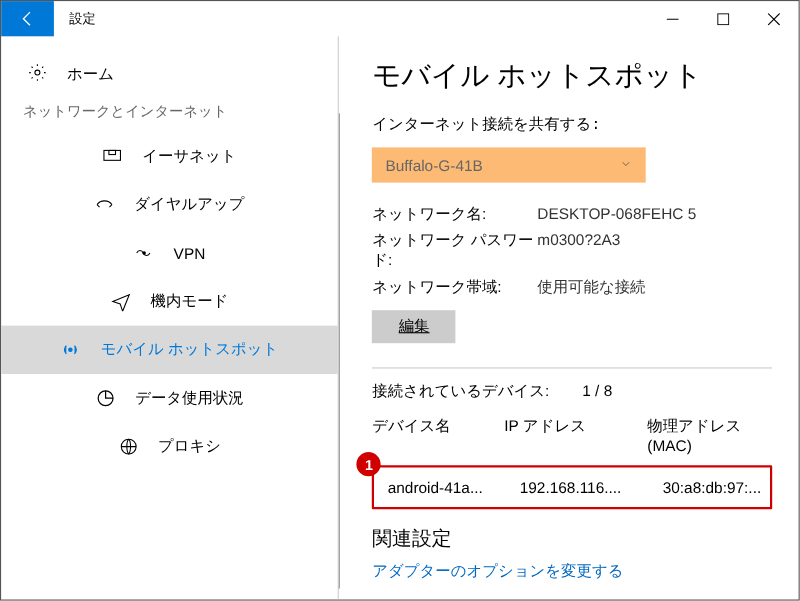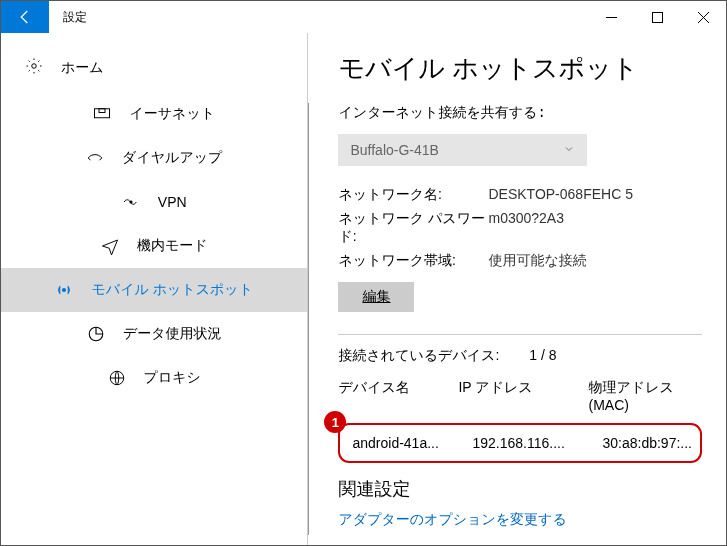--- a/index.html
+++ b/index.html
@@ -20,30 +20,30 @@
   .search-box .icon { width: 36px; display:flex; align-items:center; justify-content:center;}
   .category { color: #666; font-size: 13px; padding: 0 20px 10px 20px; }
   .nav-item { display: flex; align-items: center; gap: 18px; height: 44px; padding: 0 24px; font-size: 14px; cursor: pointer; justify-content: center;}
   .nav-item.active { background: #d9d9d9; color: #0078D7; }
   .nav-item.active .icon svg { stroke: #0078D7; fill:#0078D7;}
   .nav-item .icon { width: 18px; display:flex; align-items:center; justify-content:center;}
   .main { flex: 1; padding: 18px 0 0 0; border-left: 1px solid #ccc; margin-left:0; position:relative; }
   .main-inner { padding: 0 24px 0 30px; }
   h1 { font-size: 26px; font-weight: 500; margin-bottom: 18px; }
   .sub { font-size: 14px; margin-bottom: 12px; color:#000;font-family:Liberation Mono, monospace;}
-  .combo { background: #e5e5e5; width: 249px; height: 32px; display: flex; align-items: center; justify-content: space-between; padding: 0 12px; color:#666; margin-bottom:20px;}
+  .combo { background: #fdba74; width: 249px; height: 32px; display: flex; align-items: center; justify-content: space-between; padding: 0 12px; color:#666; margin-bottom:20px;}
   .info-grid { display: grid; grid-template-columns: 150px 1fr; row-gap: 6px; font-size: 14px; margin-bottom:12px;}
   .info-grid .v { color:#333;}
   .edit-btn { background:#ccc; border:none; padding:6px 24px; font-size:14px; margin-bottom:18px;text-decoration:underline;}
   .divider { border-top:1px solid #ccc; margin:4px 0 12px 0;}
   .dev-count-row { display:flex; gap:30px; font-size:14px; margin-bottom:14px;}
   .dev-table-head { display:grid; grid-template-columns: 120px 130px 1fr; font-size:14px; color:#000; padding-bottom:4px;}
   .dev-row { display:grid; grid-template-columns: 120px 130px 1fr; font-size:14px; color:#000; padding:10px 8px 10px 14px; margin-left:-2px;}
   .highlight-wrap { position: relative; margin:6px 0 14px 0;}
-  .highlight-box { border:2px solid #d10000; border-radius:11px; padding:0;}
+  .highlight-box { border:2px solid #d10000; border-radius:1px; padding:0;}
   .callout { position:absolute; left:-14px; top:-12px; width:22px; height:22px; border-radius:50%; background:#d10000; color:#fff; font-size:13px; display:flex; align-items:center; justify-content:center; font-weight:bold;}
   h2.sec { font-size:18px; font-weight:500; margin:8px 0 10px 0;}
   .link { color:#0067C0; font-size:14px; cursor:pointer;}
   .vsep { position:absolute; left:0; top:70px; bottom:10px; width:1px; background:#999;}
 </style>
 </head>
 <body>
 
 <div class="titlebar">
   <div class="back-btn">
@@ -78,20 +78,21 @@
       <div class="home-row">
         <span class="icon">
           <svg width="18" height="18" viewBox="0 0 24 24" fill="none" stroke="#000" stroke-width="1.3">
               <circle cx="12" cy="12" r="3"></circle>
               <path d="M12 2v2M12 20v2M4.9 4.9l1.4 1.4M17.7 17.7l1.4 1.4M2 12h2M20 12h2M4.9 19.1l1.4-1.4M17.7 6.3l1.4-1.4"></path>
             </svg>
         </span>
         <span class="label">ホーム</span>
       </div>
     </div>
+    <div class="category">ネットワークとインターネット</div>
 
     <div class="nav-item">
       <span class="icon">
           <svg width="18" height="14" viewBox="0 0 24 18" fill="none" stroke="#000" stroke-width="1.3">
             <rect x="2" y="2" width="20" height="12"></rect>
             <rect x="8" y="2" width="8" height="5"></rect>
           </svg>
         </span>
       <span>イーサネット</span>
     </div>

